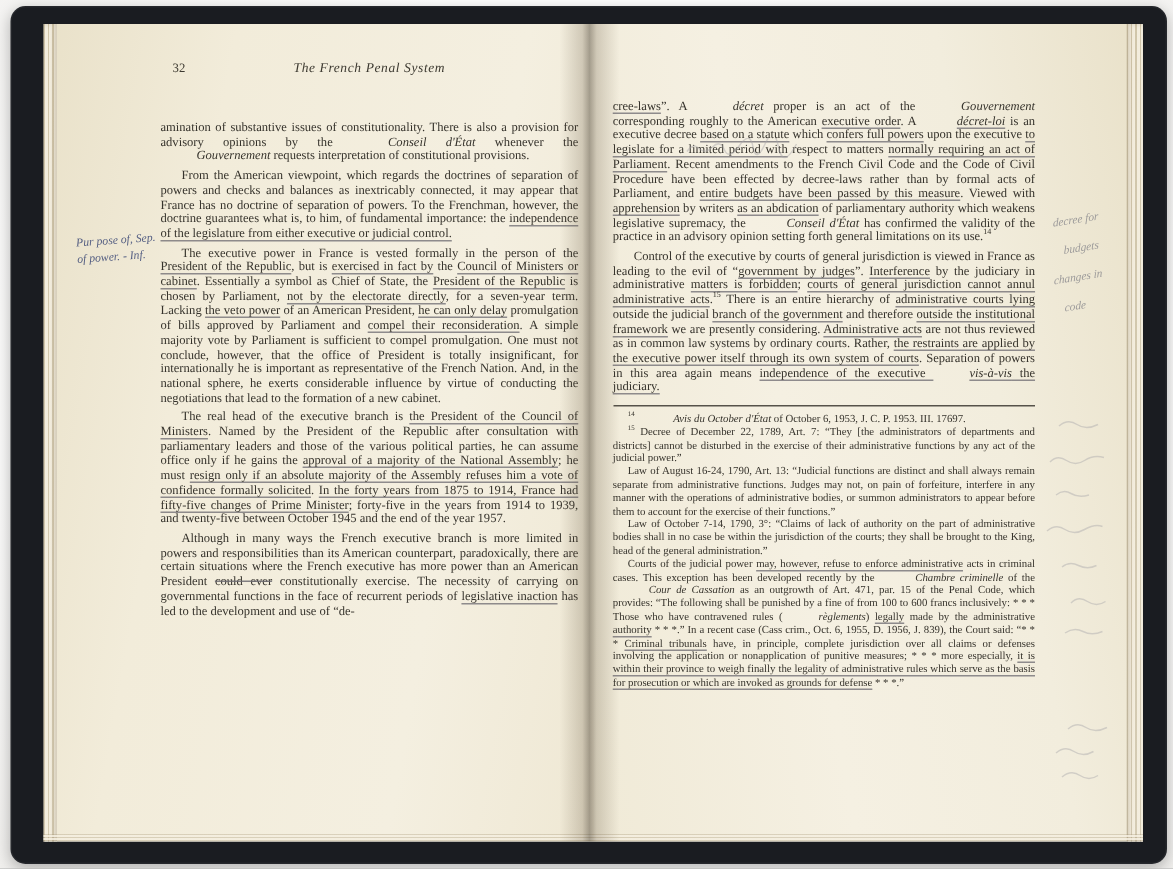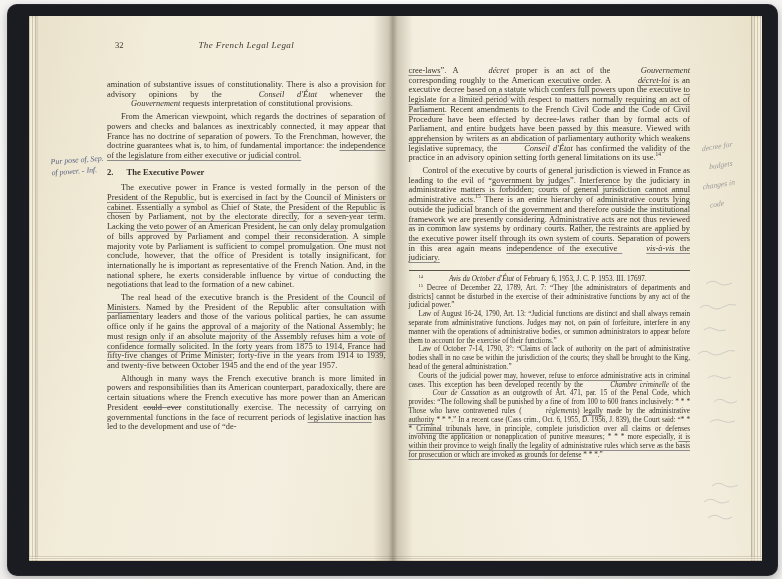--- a/index.html
+++ b/index.html
@@ -61,47 +61,46 @@
 <div class="photo">
   <div class="book">
     <div class="pages">
 
       <div class="page page-left">
         <div class="edge-left"></div>
         <div class="edge-bottom"></div>
         <div class="content">
           <div class="pg-header">
             <span class="pageno">32</span>
-            <span class="runtitle">The French Legal Legal</span>
+            <span class="runtitle">The French Penal System</span>
           </div>
           <div class="body" id="left-body">
               <p class="para"><span>amination of substantive issues of constitutionality. There is also a provision for advisory opinions by the </span><span class="i">Conseil d'État</span><span> whenever the </span><span class="i">Gouvernement</span><span> requests interpretation of constitutional provisions.</span></p>
               <p class="para ind"><span>From the American viewpoint, which regards the doctrines of separation of powers and checks and balances as inextricably connected, it may appear that France has no doctrine of separation of powers. To the Frenchman, however, the doctrine guarantees what is, to him, of fundamental importance: the </span><span class="u">independence of the legislature from either executive or judicial control.</span></p>
-              <div class="sec-head"><span class="sec-num">2.</span><span>The Executive Power</span></div>
               <p class="para ind"><span>The executive power in France is vested formally in the person of the </span><span class="u">President of the Republic</span><span>, but is </span><span class="u">exercised in fact by</span><span> the </span><span class="u">Council of Ministers or cabinet</span><span>. Essentially a symbol as Chief of State, the </span><span class="u">President of the Republic</span><span> is chosen by Parliament, </span><span class="u">not by the electorate directly</span><span>, for a seven-year term. Lacking </span><span class="u">the veto power</span><span> of an American President, </span><span class="u">he can only delay</span><span> promulgation of bills approved by Parliament and </span><span class="u">compel their reconsideration</span><span>. A simple majority vote by Parliament is sufficient to compel promulgation. One must not conclude, however, that the office of President is totally insignificant, for internationally he is important as representative of the French Nation. And, in the national sphere, he exerts considerable influence by virtue of conducting the negotiations that lead to the formation of a new cabinet.</span></p>
               <p class="para ind"><span>The real head of the executive branch is </span><span class="u">the President of the Council of Ministers</span><span>. Named by the President of the Republic after consultation with parliamentary leaders and those of the various political parties, he can assume office only if he gains the </span><span class="u">approval of a majority of the National Assembly</span><span>; he must </span><span class="u">resign only if an absolute majority of the Assembly refuses him a vote of confidence formally solicited</span><span>. </span><span class="u">In the forty years from 1875 to 1914, France had fifty-five changes of Prime Minister</span><span>; forty-five in the years from 1914 to 1939, and twenty-five between October 1945 and the end of the year 1957.</span></p>
               <p class="para ind"><span>Although in many ways the French executive branch is more limited in powers and responsibilities than its American counterpart, paradoxically, there are certain situations where the French executive has more power than an American President </span><span class="st">could ever</span><span> constitutionally exercise. The necessity of carrying on governmental functions in the face of recurrent periods of </span><span class="u">legislative inaction</span><span> has led to the development and use of “de-</span></p>
             </div>
         </div>
         <div class="margin-note note-ink" id="left-note">
             <div>Pur pose of, Sep.</div>
             <div>of power. - Inf.</div>
           </div>
       </div>
 
       <div class="page page-right">
         <div class="edge-right"></div>
         <div class="edge-bottom"></div>
         <div class="content">
           <div class="body" id="right-body">
               <p class="para"><span class="u">cree-laws</span><span>”. A </span><span class="i">décret</span><span> proper is an act of the </span><span class="i">Gouvernement</span><span> corresponding roughly to the American </span><span class="u">executive order</span><span>. A </span><span class="i u">décret-loi</span><span> is an executive decree </span><span class="u">based on a statute</span><span> which </span><span class="u">confers full powers</span><span> upon the executive </span><span class="u">to legislate for a limited period with</span><span> respect to matters </span><span class="u">normally requiring an act of Parliament</span><span>. Recent amendments to the French Civil Code and the Code of Civil Procedure have been effected by decree-laws rather than by formal acts of Parliament, and </span><span class="u">entire budgets have been passed by this measure</span><span>. Viewed with </span><span class="u">apprehension</span><span> by writers </span><span class="u">as an abdication</span><span> of parliamentary authority which weakens legislative supremacy, the </span><span class="i">Conseil d'État</span><span> has confirmed the validity of the practice in an advisory opinion setting forth general limitations on its use.</span><span class="sup">14</span></p>
               <p class="para ind"><span>Control of the executive by courts of general jurisdiction is viewed in France as leading to the evil of “</span><span class="u">government by judges</span><span>”. </span><span class="u">Interference</span><span> by the judiciary in administrative </span><span class="u">matters is forbidden</span><span>; </span><span class="u">courts of general jurisdiction cannot annul administrative acts</span><span>.</span><span class="sup">15</span><span> There is an entire hierarchy of </span><span class="u">administrative courts lying</span><span> outside the judicial </span><span class="u">branch of the government</span><span> and therefore </span><span class="u">outside the institutional framework</span><span> we are presently considering. </span><span class="u">Administrative acts</span><span> are not thus reviewed as in common law systems by ordinary courts. Rather, </span><span class="u">the restraints are applied by the executive power itself through its own system of courts</span><span>. Separation of powers in this area again means </span><span class="u">independence of the executive </span><span class="i u">vis-à-vis</span><span class="u"> the judiciary.</span></p>
             </div>
           <div class="footnotes" id="footnotes">
-              <p class="fn"><span class="sup">14</span><span> </span><span class="i">Avis du October d'État</span><span> of February 6, 1953, J. C. P. 1953. III. 17697.</span></p>
+              <p class="fn"><span class="sup">14</span><span> </span><span class="i">Avis du October d'État</span><span> of October 6, 1953, J. C. P. 1953. III. 17697.</span></p>
               <p class="fn"><span class="sup">15</span><span> Decree of December 22, 1789, Art. 7: “They [the administrators of departments and districts] cannot be disturbed in the exercise of their administrative functions by any act of the judicial power.”</span></p>
               <p class="fn"><span>Law of August 16-24, 1790, Art. 13: “Judicial functions are distinct and shall always remain separate from administrative functions. Judges may not, on pain of forfeiture, interfere in any manner with the operations of administrative bodies, or summon administrators to appear before them to account for the exercise of their functions.”</span></p>
               <p class="fn"><span>Law of October 7-14, 1790, 3°: “Claims of lack of authority on the part of administrative bodies shall in no case be within the jurisdiction of the courts; they shall be brought to the King, head of the general administration.”</span></p>
               <p class="fn"><span>Courts of the judicial power </span><span class="u">may, however, refuse to enforce administrative</span><span> acts in criminal cases. This exception has been developed recently by the </span><span class="i">Chambre criminelle</span><span> of the </span><span class="i">Cour de Cassation</span><span> as an outgrowth of Art. 471, par. 15 of the Penal Code, which provides: “The following shall be punished by a fine of from 100 to 600 francs inclusively: * * * Those who have contravened rules (</span><span class="i">règlements</span><span>) </span><span class="u">legally</span><span> made by the administrative </span><span class="u">authority</span><span> * * *.” In a recent case (Cass crim., Oct. 6, 1955, D. 1956, J. 839), the Court said: “* * * </span><span class="u">Criminal tribunals</span><span> have, in principle, complete jurisdiction over all claims or defenses involving the application or nonapplication of punitive measures; * * * more especially, </span><span class="u">it is within their province to weigh finally the legality of administrative rules which serve as the basis for prosecution or which are invoked as grounds for defense</span><span> * * *.”</span></p>
             </div>
         </div>
         <div class="margin-note note-pencil" id="right-note">
             <div>decree for</div>
             <div>budgets</div>
             <div>changes in</div>

